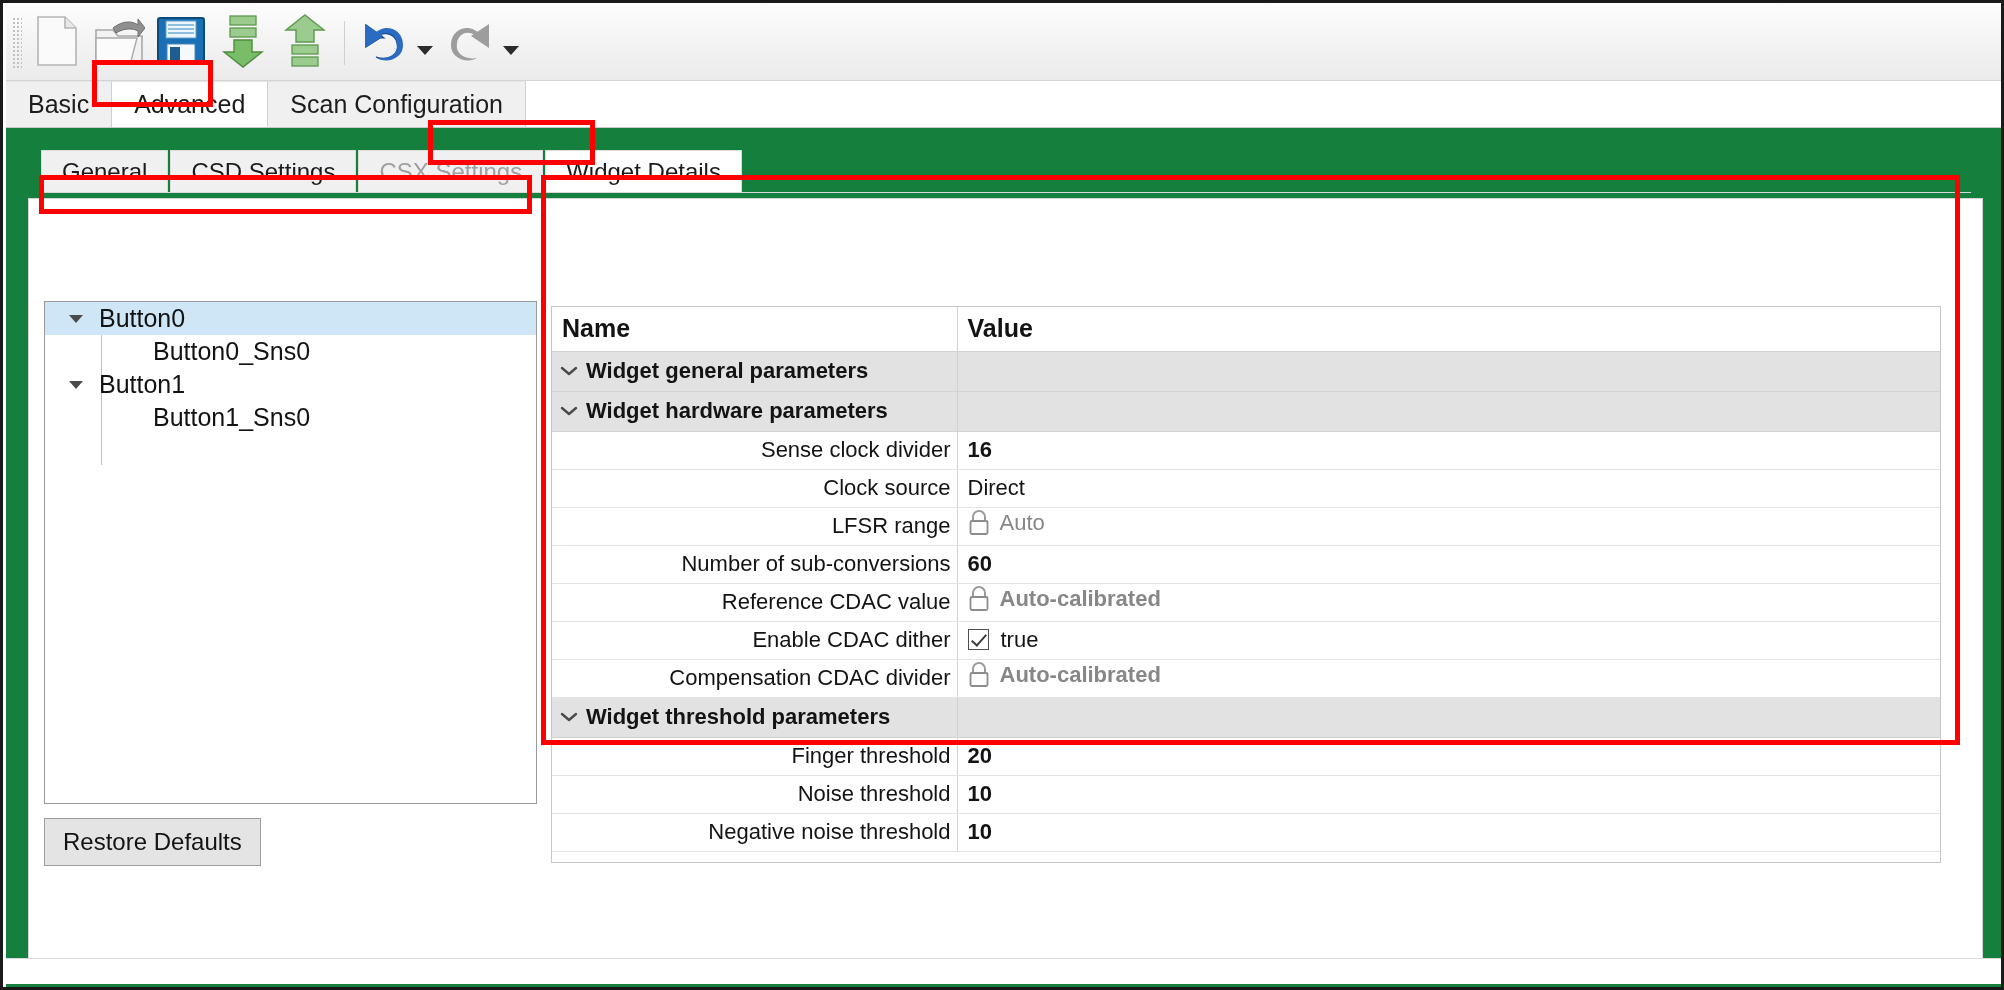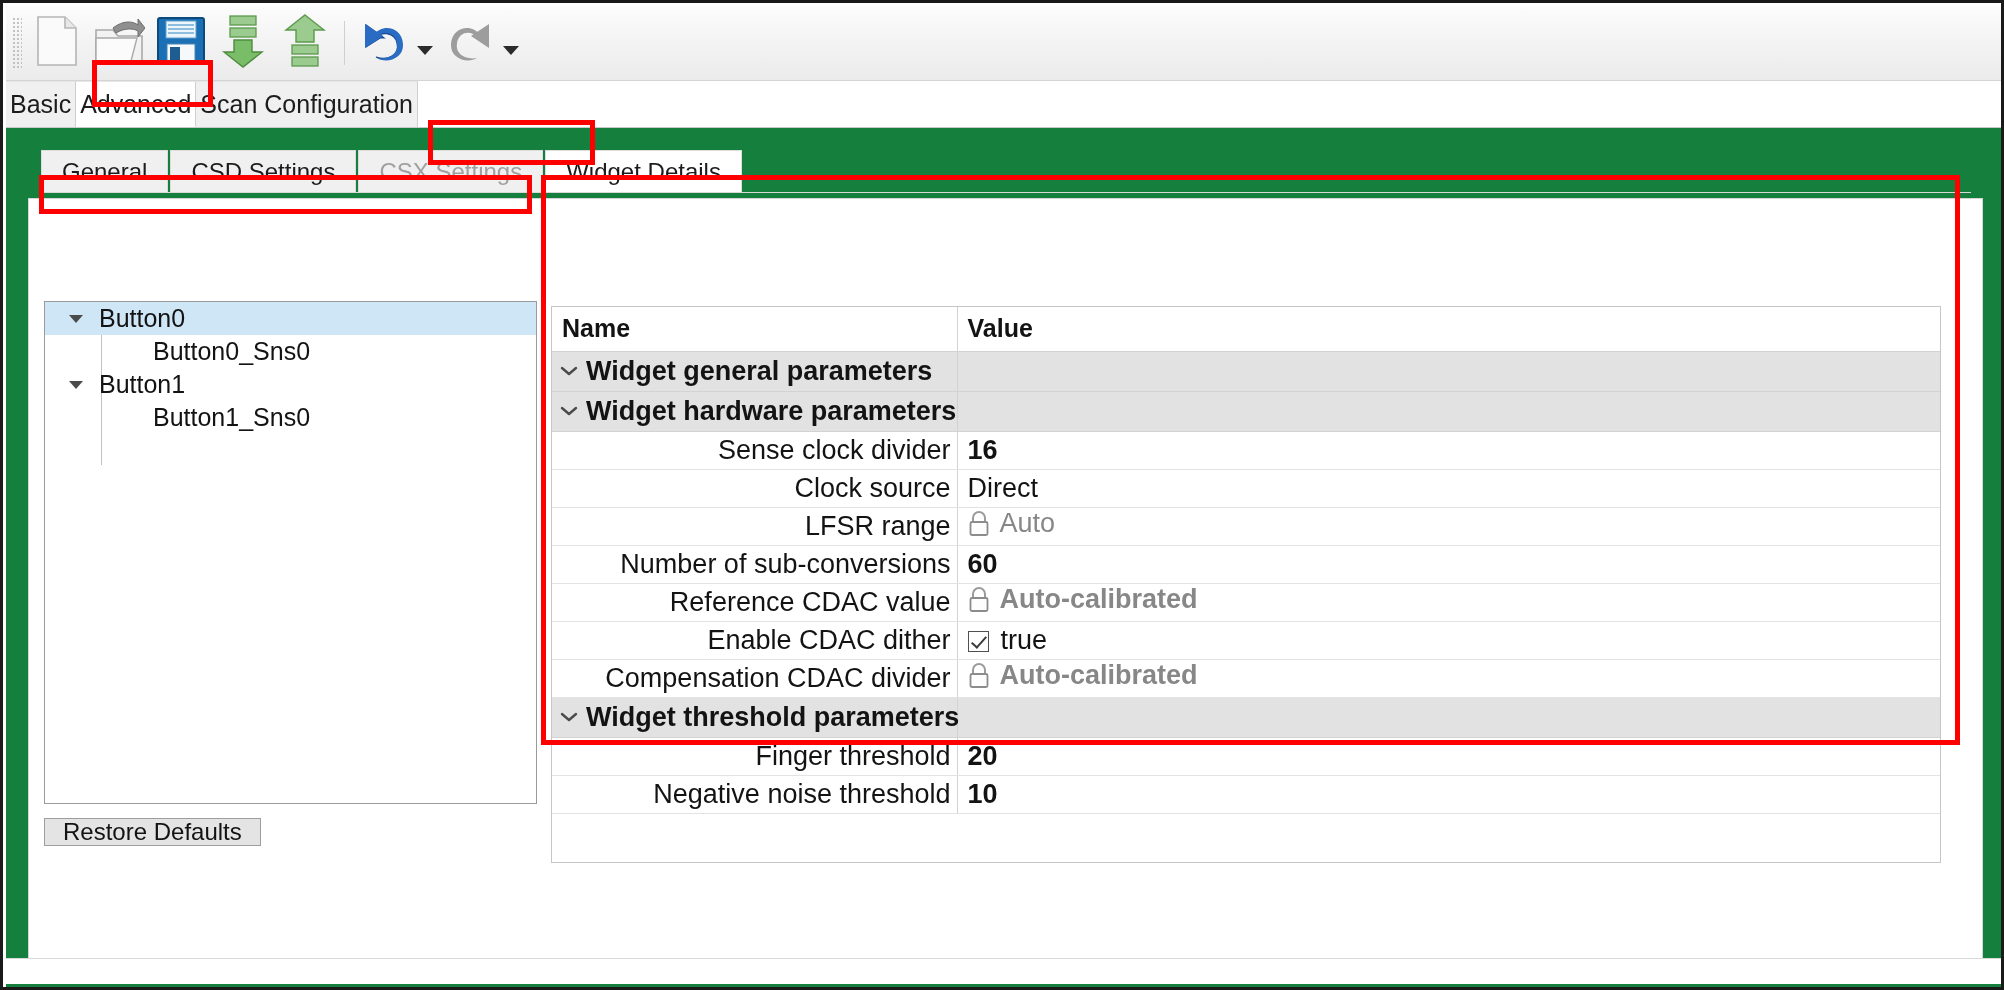--- a/index.html
+++ b/index.html
@@ -64,21 +64,21 @@
     left: 3px; top: 78px;
     width: 1998px; height: 47px;
     background: #ffffff;
     border-bottom: 1px solid #c8c8c8;
     display: flex;
     align-items: flex-end;
     padding-left: 0px;
   }
   .otab {
     height: 46px;
-    padding: 0 4px;
+    padding: 0 22px;
     display: flex; align-items: center;
     font-size: 25px;
     color: #1c1c1c;
     background: #f0f0f0;
     border-right: 1px solid #cfcfcf;
     border-top: 1px solid #e6e6e6;
     white-space: nowrap;
   }
   .otab.active {
     background: #ffffff;
@@ -167,21 +167,21 @@
     position: absolute;
     left: 56px; top: 33px;
     width: 1px; height: 130px;
     background: #c2c2c2;
   }
 
   
   #restore-btn {
     position: absolute;
     left: 38px; top: 690px;
-    height: 28px;
+    height: 48px;
     padding: 0 18px;
     display: flex; align-items: center;
     font-size: 24px;
     color: #131313;
     background: #e4e4e4;
     border: 1px solid #9e9e9e;
     cursor: default;
   }
 
   
@@ -204,21 +204,21 @@
     text-align: left;
     background: #ffffff;
     border-bottom: 1px solid #d2d2d2;
     border-right: 1px solid #d2d2d2;
     padding: 0 0 0 10px;
     vertical-align: middle;
   }
   .tbl th:last-child { border-right: none; }
   .tbl td {
     height: 38px;
-    font-size: 27px;
+    font-size: 22px;
     color: #131313;
     vertical-align: middle;
     border-bottom: 1px solid #e3e3e3;
     padding: 0;
   }
   tr.group td {
     background: #e2e2e2;
     border-bottom: 1px solid #d3d3d3;
     height: 40px;
   }
@@ -529,20 +529,24 @@
                   <span>Widget threshold parameters</span>
                 </span>
               </td>
               <td class="val-cell"></td>
             </tr>
             <tr class="param">
               <td class="name-cell ralign"><span>Finger threshold</span></td>
               <td class="val-cell"><span class="v-bold">20</span></td>
             </tr>
             <tr class="param">
+              <td class="name-cell ralign"><span>Noise threshold</span></td>
+              <td class="val-cell"><span class="v-bold">10</span></td>
+            </tr>
+            <tr class="param">
               <td class="name-cell ralign"><span>Negative noise threshold</span></td>
               <td class="val-cell"><span class="v-bold">10</span></td>
             </tr>
           </tbody>
       </table>
     </div>
   </div>
 
   <div class="redbox" style="left:89px; top:57px; width:121px; height:47px;"></div>
 

